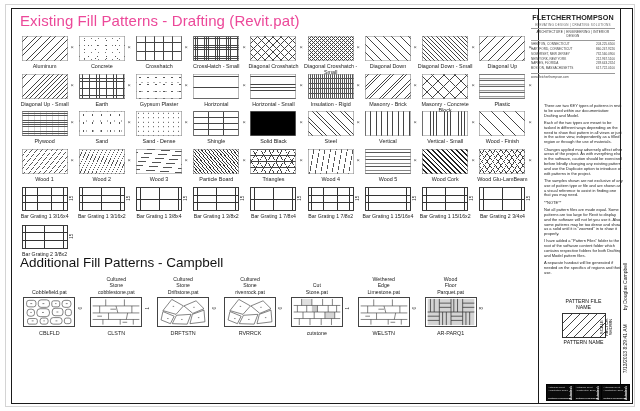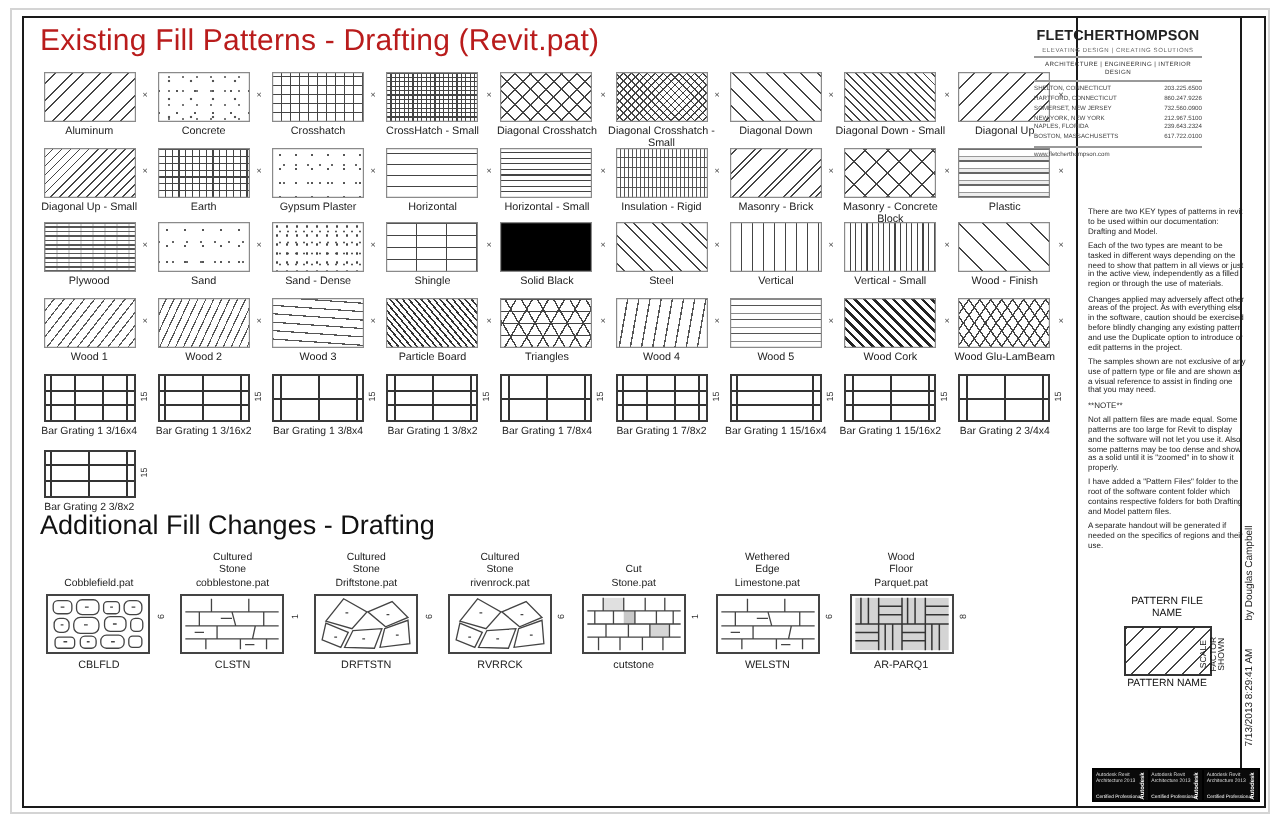--- a/index.html
+++ b/index.html
@@ -3,21 +3,21 @@
 <meta charset="utf-8">
 <style>
   html,body{margin:0;padding:0;background:#fff;}
   .sheet{position:relative;width:640px;height:411px;background:#fff;overflow:hidden;
          font-family:"Liberation Sans",sans-serif;color:#1a1a1a;}
   .outer-border{position:absolute;left:5px;top:4px;width:628px;height:401px;border:1px solid #d4d4d4;}
   .content-border{position:absolute;left:11px;top:8px;width:620px;height:394px;border:1.4px solid #1a1a1a;}
   .divider-main{position:absolute;left:538px;top:8px;width:1.2px;height:395px;background:#1a1a1a;}
   .divider-strip{position:absolute;left:620px;top:8px;width:1px;height:377px;background:#1a1a1a;}
 
-  .title1{position:absolute;left:20px;top:12px;font-size:15px;letter-spacing:.1px;color:#b91c1c;}
+  .title1{position:absolute;left:20px;top:12px;font-size:15px;letter-spacing:.1px;color:#ec4899;}
   .title2{position:absolute;left:20px;top:255px;font-size:13.5px;color:#111;}
 
   #patterns-grid{position:absolute;left:16px;top:36px;width:515px;display:grid;
                  grid-template-columns:repeat(9,1fr);grid-auto-rows:37.5px;}
   #gratings-grid{position:absolute;left:16px;top:187px;width:515px;display:grid;
                  grid-template-columns:repeat(9,1fr);grid-auto-rows:37.5px;}
   .pcell{display:flex;flex-direction:column;align-items:center;overflow:visible;}
   .swrap{position:relative;width:46px;height:25px;flex:none;}
   .swatch{width:100%;height:100%;box-shadow:inset 0 0 0 .6px #8a8a8a;}
   .scale{position:absolute;right:-7px;top:9px;font-size:4.5px;color:#333;
@@ -68,21 +68,21 @@
   .pt-wood2{background:repeating-linear-gradient(115deg,#555 0 .6px,transparent .6px 3.6px);}
   .pt-wood3{background:repeating-linear-gradient(4deg,#555 0 .6px,transparent .6px 4.2px);}
   .pt-particle{background:repeating-linear-gradient(50deg,#333 0 .8px,transparent .8px 2.4px);}
   .pt-triangles{background:repeating-linear-gradient(60deg,#444 0 .7px,transparent .7px 7px),repeating-linear-gradient(120deg,#444 0 .7px,transparent .7px 7px),repeating-linear-gradient(0deg,#444 0 .7px,transparent .7px 6px);}
   .pt-wood4{background:repeating-linear-gradient(100deg,#555 0 .7px,transparent .7px 5.5px);}
   .pt-wood5{background:repeating-linear-gradient(0deg,#555 0 .7px,transparent .7px 3px,#888 3px 3.6px,transparent 3.6px 7px);}
   .pt-cork{background:repeating-linear-gradient(45deg,#222 0 1.3px,transparent 1.3px 3.4px);}
   .pt-glulam{background:repeating-linear-gradient(55deg,#444 0 .7px,transparent .7px 4.5px),repeating-linear-gradient(125deg,#444 0 .7px,transparent .7px 4.5px),repeating-linear-gradient(0deg,#fff 0 .5px,transparent .5px 8px);}
 
   
-  #ft-header{position:absolute;left:517px;top:13px;width:84px;}
+  #ft-header{position:absolute;left:531px;top:13px;width:84px;}
   .brand{font-size:7.2px;font-weight:bold;color:#222;text-align:center;letter-spacing:.1px;}
   .tagline{font-size:3px;color:#666;text-align:center;margin-top:.5px;letter-spacing:.3px;}
   .rule{height:.7px;background:#999;margin:1.6px 0;}
   .services{font-size:3.1px;color:#333;text-align:center;letter-spacing:.2px;}
   #offices{margin-top:1px;}
   .office-row{display:flex;justify-content:space-between;font-size:3.1px;color:#444;line-height:1.55;}
   .website{font-size:3.1px;color:#444;margin-top:1px;}
 
   .doc-title{position:absolute;left:543px;top:69px;width:88px;text-align:center;
              font-size:15px;line-height:1.12;color:#111;letter-spacing:.3px;}
@@ -438,21 +438,21 @@
       </div>
       <div class="pcell">
         <div class="swrap">
           <div class="grate" style="background-image: linear-gradient(rgb(51, 51, 51), rgb(51, 51, 51)), linear-gradient(rgb(51, 51, 51), rgb(51, 51, 51)), linear-gradient(rgb(51, 51, 51), rgb(51, 51, 51)), linear-gradient(rgb(51, 51, 51), rgb(51, 51, 51)), linear-gradient(rgb(51, 51, 51), rgb(51, 51, 51)); background-size: 1px 100%, 1px 100%, 1px 100%, 100% 1px, 100% 1px; background-position: 2.5px 0px, calc(100% - 2.5px) 0px, 50% 0px, 0px 33.3%, 0px 66.7%; height: 24px;"></div>
           <span class="scale">15</span>
         </div>
         <div class="plabel glabel">Bar Grating 2 3/8x2</div>
       </div>
     </div>
 
-  <div class="title2">Additional Fill Changes - Drafting</div>
+  <div class="title2">Additional Fill Patterns - Campbell</div>
   <div id="additional-grid">
       <div class="acell">
         <div class="aname">
           <div>Cobblefield.pat</div>
         </div>
         <div class="aswrap">
           <div class="aswatch">
             <svg viewBox="0 0 52 30" fill="none" stroke="#444" stroke-width="0.7">
               <rect x="2" y="2.5" width="10" height="7" rx="2.5"></rect>
               <rect x="14.5" y="2" width="12" height="8" rx="3"></rect>

